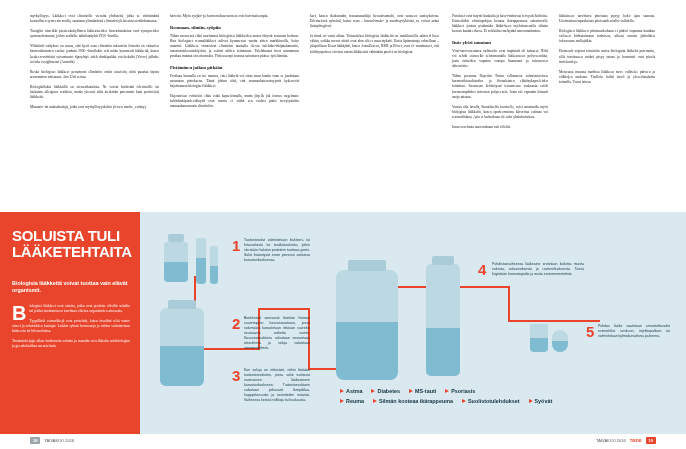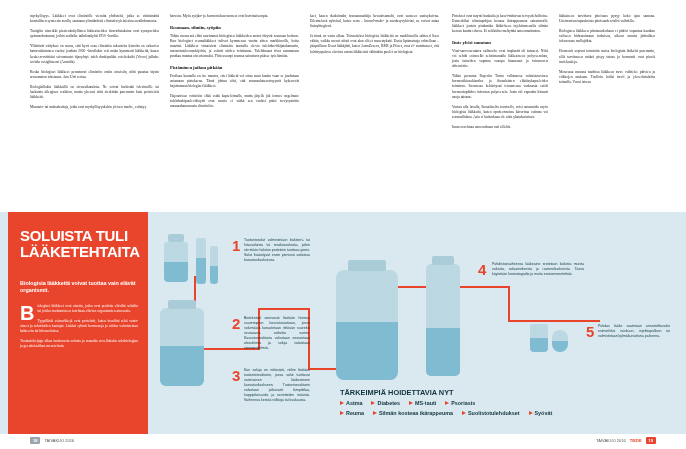--- a/index.html
+++ b/index.html
@@ -55,21 +55,21 @@
   }
   .twocol-right{display:flex;gap:11px;}
   .twocol-right .col{width:96px;}
 
   
   .info{
     position:absolute;left:0;top:212px;width:686px;height:222px;
     background:#d9e9ef;
   }
   .info-left{
-    position:absolute;left:8px;top:0;width:140px;height:222px;
+    position:absolute;left:0;top:0;width:140px;height:222px;
     background:#e8452c;
     color:#fff;
   }
   .info-title{
     position:absolute;left:12px;top:16px;width:120px;
     font-family:"Liberation Sans", sans-serif;
     font-weight:bold;
     font-size:15px;
     line-height:1.08;
     letter-spacing:-0.3px;
@@ -280,21 +280,20 @@
       <div class="tank" style="left:390px;top:112px;width:18px;height:28px;border-radius:2px 2px 5px 5px;">
         <div class="liq" style="height:14px;"></div>
       </div>
       <div class="tank" style="left:412px;top:118px;width:16px;height:22px;border-radius:8px;">
         <div class="liq" style="height:11px;border-radius:0 0 8px 8px;"></div>
       </div>
       <div class="stepnum" style="left:446px;top:112px;">5</div>
       <div class="steptext" style="left:458px;top:112px;width:72px;">Puhdas lääke saatetaan annosteltavaksi esimerkiksi ruiskuun, injektiopulloon tai valmistetaan kylmäkuivattuna jauheena.</div>
 
       <div class="diseases" style="left:200px;top:176px;width:330px;">
-        <div class="dis-title">TÄRKEIMPIÄ HOIDETTAVIA NYT</div>
         <div class="dis-row">
           <span class="dis">
               <span class="tri"></span>
               <span>Astma</span>
             </span>
           <span class="dis">
               <span class="tri"></span>
               <span>Diabetes</span>
             </span>
           <span class="dis">

